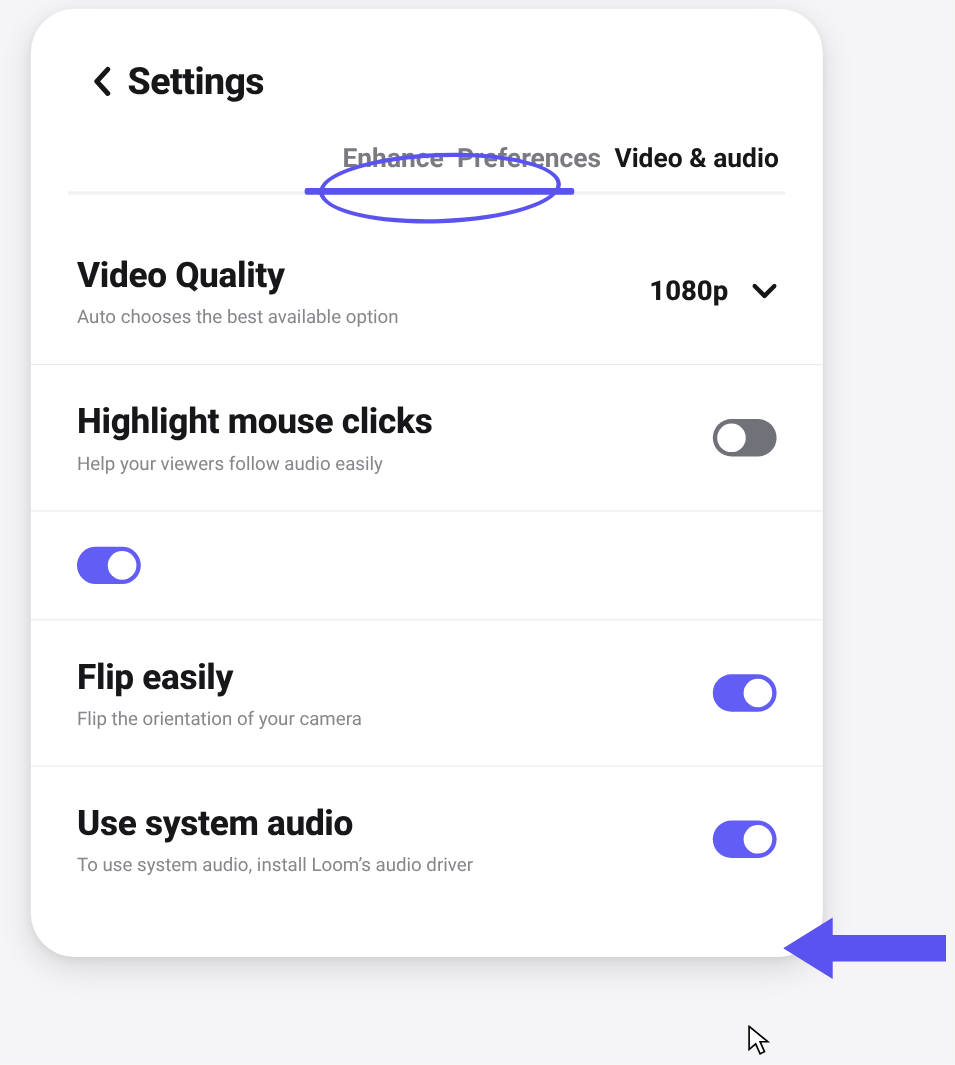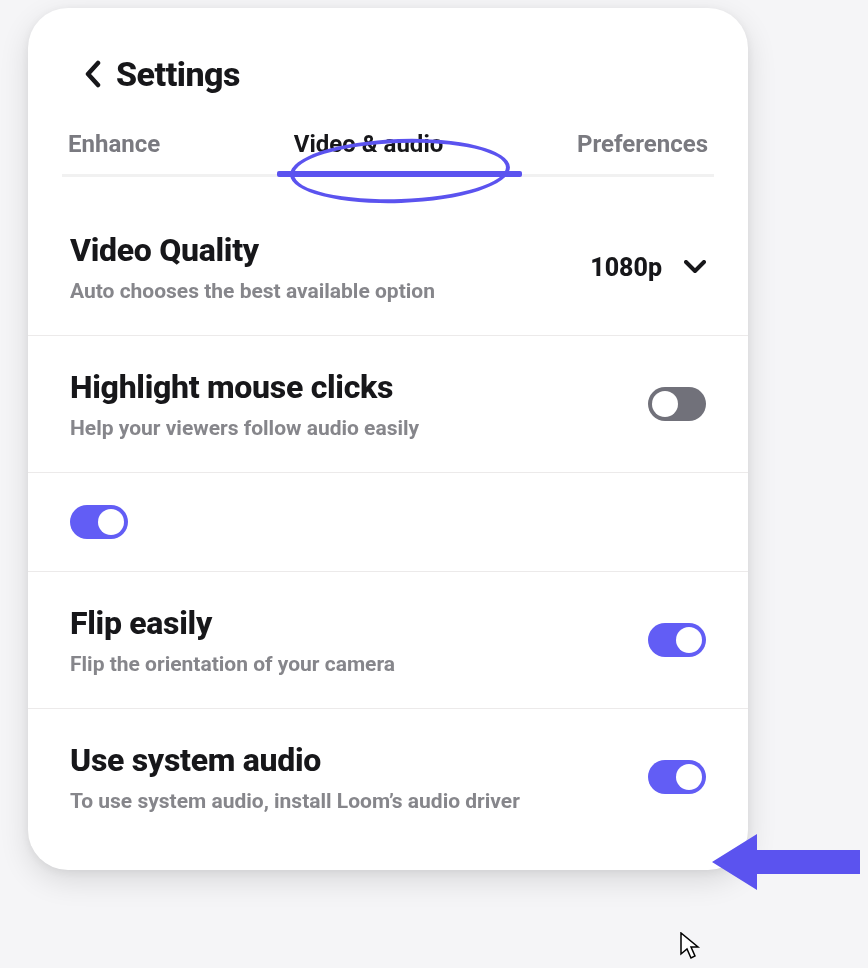--- a/index.html
+++ b/index.html
@@ -36,21 +36,21 @@
     font-weight: 800;
     color: #17171a;
     letter-spacing: -0.5px;
   }
 
   
   .tabs-wrap { padding: 10px 34px 0 34px; }
   .tabs {
     display: flex;
     align-items: center;
-    justify-content: space-between;
+    justify-content: flex-end;
     padding: 6px 0 14px 0;
     border-bottom: 3px solid #f1f1f1;
     position: relative;
   }
   .tab {
     font-size: 24px;
     font-weight: 700;
     color: #7a7a80;
     cursor: pointer;
     position: relative;
@@ -94,23 +94,23 @@
   .row:last-child { border-bottom: none; }
   .row .text { flex: 1; padding-right: 20px; }
   .row .title {
     font-size: 32px;
     font-weight: 800;
     color: #17171a;
     margin-bottom: 10px;
     letter-spacing: -0.3px;
   }
   .row .desc {
-    font-size: 21px;
+    font-size: 17px;
     color: #86868b;
-    font-weight: 700;
+    font-weight: 400;
   }
 
   
   .select {
     display: flex;
     align-items: center;
     gap: 22px;
     cursor: pointer;
   }
   .select .value {
@@ -168,22 +168,22 @@
       <svg width="18" height="28" viewBox="0 0 18 28">
         <polyline points="14,3 4,14 14,25" fill="none" stroke="#17171a" stroke-width="4.5" stroke-linecap="round" stroke-linejoin="round"></polyline>
       </svg>
     </span>
     <h1>Settings</h1>
   </div>
 
   <div class="tabs-wrap">
     <div class="tabs">
       <div class="tab">Enhance</div>
+      <div class="tab">Preferences</div>
       <div class="tab active">Video &amp; audio</div>
-      <div class="tab">Preferences</div>
       <div class="active-underline"></div>
     </div>
   </div>
 
   <div class="rows">
 
     <div class="row">
       <div class="text">
         <div class="title">Video Quality</div>
         <div class="desc">Auto chooses the best available option</div>

